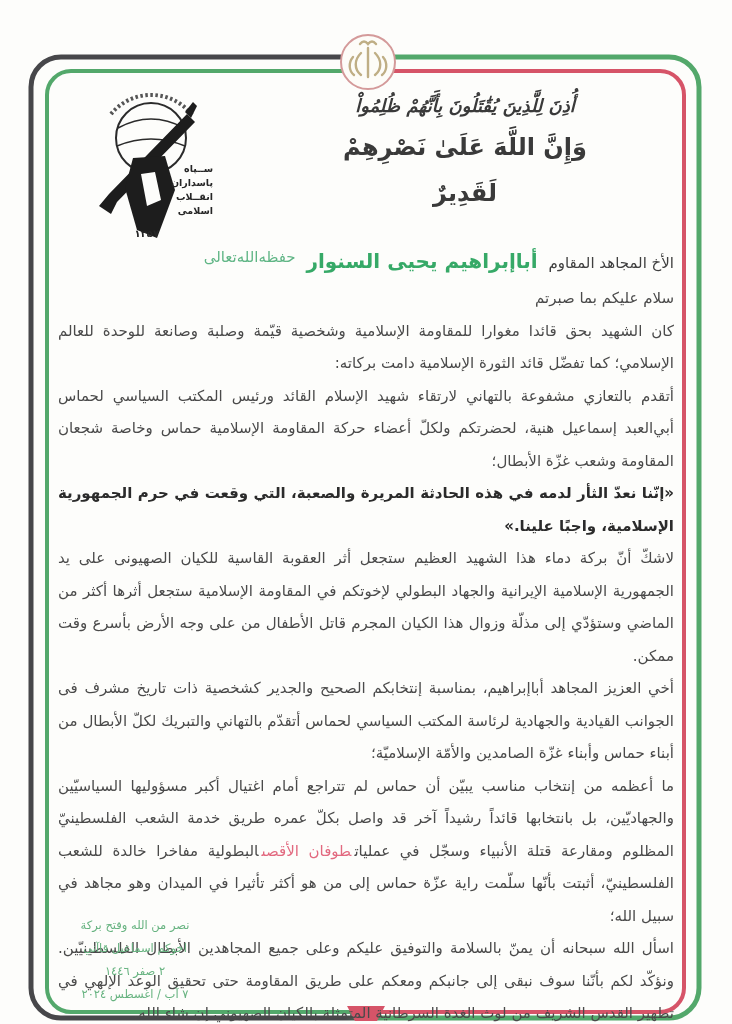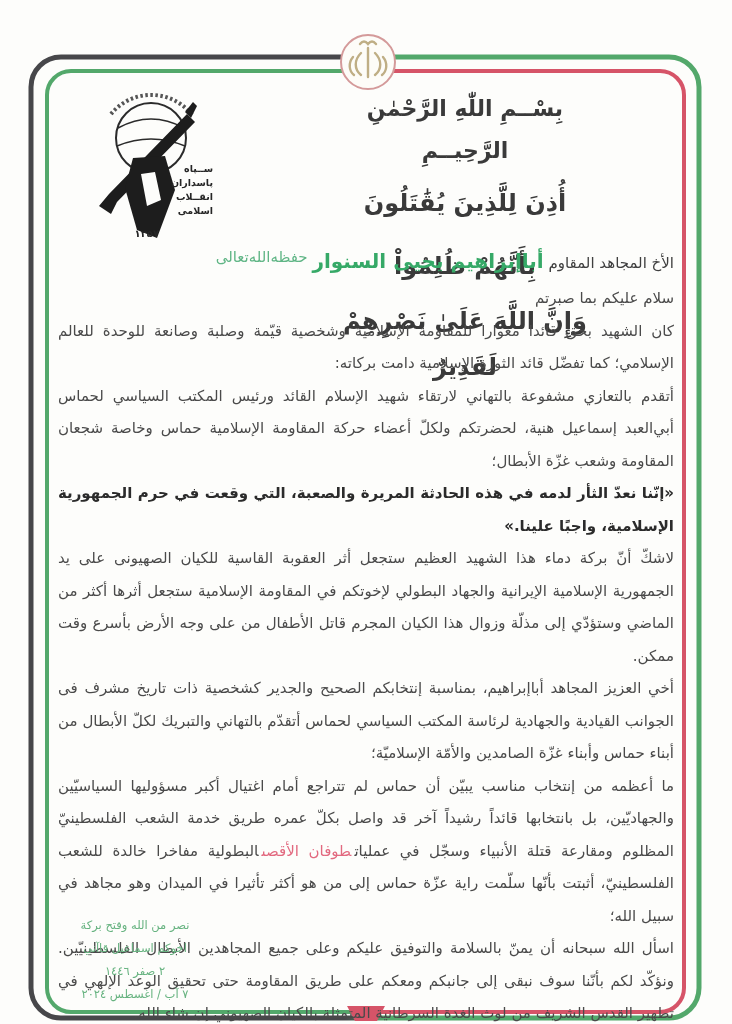--- a/index.html
+++ b/index.html
@@ -22,28 +22,28 @@
   .irgc-year{
     position:absolute;left:18px;top:140px;width:60px;text-align:right;
     font-size:10px;font-weight:bold;color:#262626;letter-spacing:1px;
   }
   
   .calligraphy{
     position:absolute;left:330px;top:88px;width:270px;
     direction:rtl;text-align:center;color:#3a3a3a;font-weight:bold;
   }
   .callig-line1{font-size:22px;line-height:42px;}
-  .callig-line2{font-size:24px;line-height:63px;}
+  .callig-line2{font-size:18px;line-height:36px;font-style:italic;}
   .callig-line3{font-size:24px;line-height:46px;}
   
   .addressee{
     position:absolute;right:58px;top:248px;left:58px;
     direction:rtl;text-align:right;color:#3f3f3f;font-size:15px;
   }
-  .addressee .name{color:#36a967;font-size:20px;font-weight:bold;margin:0 0;}
+  .addressee .name{color:#36a967;font-size:20px;font-weight:bold;margin:0 6px;}
   .addressee .honorific{color:#5fb585;font-size:15px;vertical-align:super;}
   
   .letter-body{
     position:absolute;left:58px;right:58px;top:282px;
     direction:rtl;color:#4a4a4a;
     font-size:15px;line-height:32.5px;
   }
   .letter-body p{margin:0;text-align:justify;}
   .letter-body p.single{text-align:right;}
   .quote{font-weight:bold;color:#2b2b2b;}
@@ -105,21 +105,20 @@
     <div class="irgc-org">
       <div>ســپاه</div>
       <div>پاسداران</div>
       <div>انقــلاب</div>
       <div>اسلامی</div>
     </div>
     <div class="irgc-year">۱۳۵۷</div>
   </div>
 
   <div class="calligraphy">
-    <div class="callig-line1">بِسْــمِ اللّٰهِ الرَّحْمٰنِ الرَّحِيــمِ</div>
     <div class="callig-line2">أُذِنَ لِلَّذِينَ يُقَٰتَلُونَ بِأَنَّهُمْ ظُلِمُواْ</div>
     <div class="callig-line3">وَإِنَّ اللَّهَ عَلَىٰ نَصْرِهِمْ لَقَدِيرٌ</div>
   </div>
 
   <div class="addressee" dir="rtl">
     <span>الأخ المجاهد المقاوم</span>
     <span class="name">أباإبراهيم يحيى السنوار</span>
     <span class="honorific">حفظه‌الله‌تعالى</span>
   </div>
 

